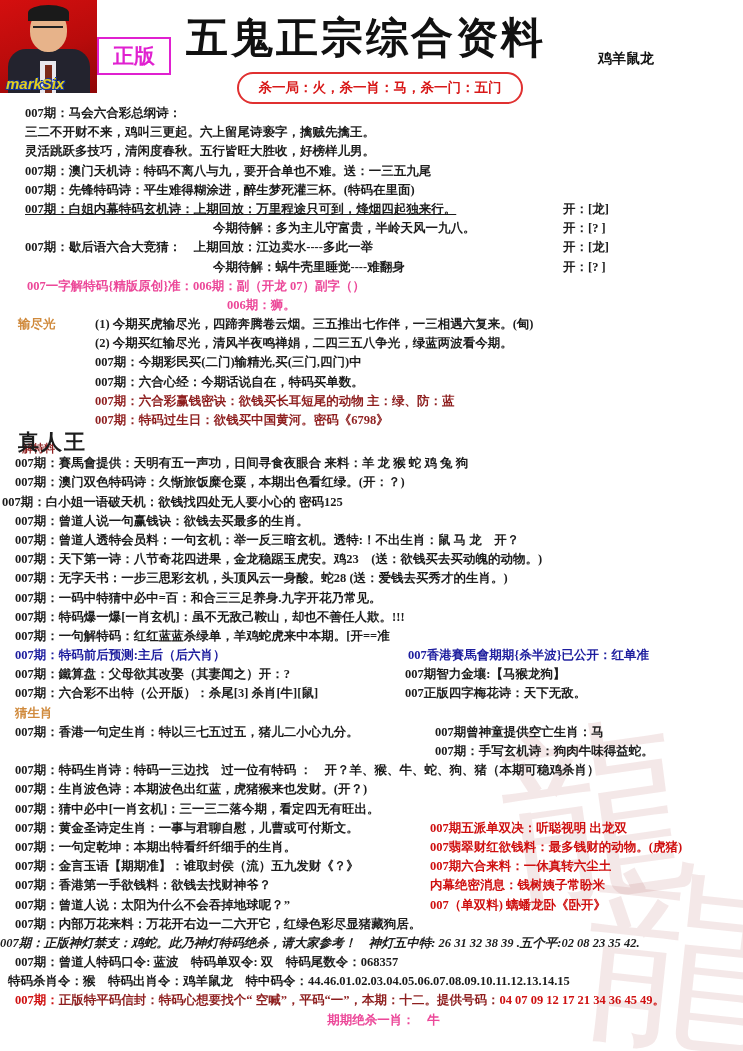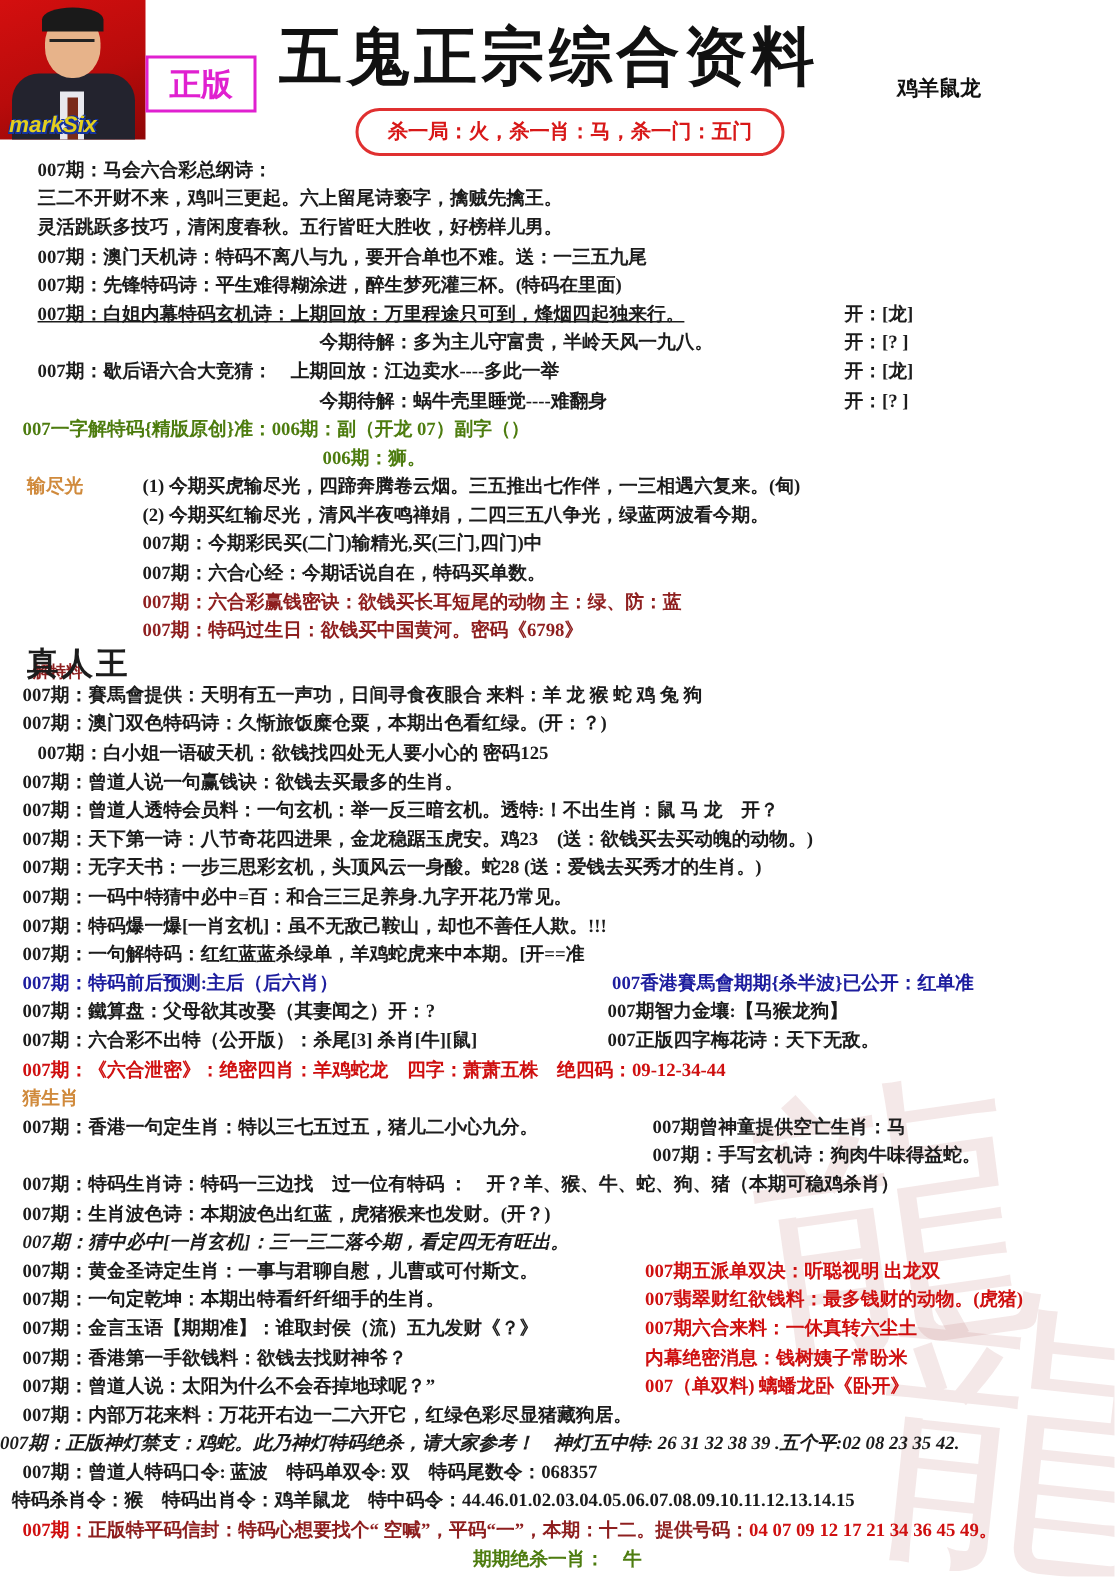--- a/index.html
+++ b/index.html
@@ -36,21 +36,21 @@
   .doc-body{position:relative;width:743px;}
   .row{position:relative;height:19.2px;}
   .seg{position:absolute;top:0;white-space:nowrap;font-weight:bold;font-size:12.5px;
        line-height:19.2px;}
   .seg.big{font-size:21px;line-height:24px;letter-spacing:2px;z-index:2;}
   .seg.small-under{font-size:11px;top:9px;z-index:1;}
   .seg.center{position:static;display:block;width:100%;text-align:center;}
   .c-black{color:#1c1c1c;}
   .c-maroon{color:#8e1f1f;}
   .c-red{color:#cf1010;}
-  .c-green{color:#4d7c0f;}
+  .c-green{color:#ec4899;margin-left:12px;}
   .c-blue{color:#1d1d9e;}
   .c-orange{color:#d08a3c;}
 
   
   .watermark{position:absolute;right:-20px;top:730px;z-index:0;pointer-events:none;
        color:rgba(170,80,80,0.13);font-size:190px;line-height:160px;
        transform:rotate(-8deg);user-select:none;}
   .watermark .g2{display:block;margin-left:60px;transform:rotate(14deg);}
   .doc-body,.header{z-index:1;}
 </style>
@@ -139,21 +139,21 @@
       <span class="seg c-maroon small-under" style="left: 22px;">解特料</span>
       <span class="seg c-black big" style="left: 18px; font-family: Liberation Serif, serif;">真人王</span>
     </div>
     <div class="row">
       <span class="seg c-black" style="left: 15px;">007期：賽馬會提供：天明有五一声功，日间寻食夜眼合 来料：羊 龙 猴 蛇 鸡 兔 狗</span>
     </div>
     <div class="row">
       <span class="seg c-black" style="left: 15px;">007期：澳门双色特码诗：久惭旅饭糜仓粟，本期出色看红绿。(开：？)</span>
     </div>
     <div class="row">
-      <span class="seg c-black" style="left: 25px;">007期：白小姐一语破天机：欲钱找四处无人要小心的 密码125</span>
+      <span class="seg c-black" style="left: 2px;">007期：白小姐一语破天机：欲钱找四处无人要小心的 密码125</span>
     </div>
     <div class="row">
       <span class="seg c-black" style="left: 15px;">007期：曾道人说一句赢钱诀：欲钱去买最多的生肖。</span>
     </div>
     <div class="row">
       <span class="seg c-black" style="left: 15px;">007期：曾道人透特会员料：一句玄机：举一反三暗玄机。透特:！不出生肖：鼠 马 龙　开？</span>
     </div>
     <div class="row">
       <span class="seg c-black" style="left: 15px;">007期：天下第一诗：八节奇花四进果，金龙稳踞玉虎安。鸡23　(送：欲钱买去买动魄的动物。)</span>
     </div>
@@ -175,40 +175,37 @@
     </div>
     <div class="row">
       <span class="seg c-black" style="left: 15px;">007期：鐵算盘：父母欲其改娶（其妻闻之）开：?</span>
       <span class="seg c-black" style="left: 405px;">007期智力金壤:【马猴龙狗】</span>
     </div>
     <div class="row">
       <span class="seg c-black" style="left: 15px;">007期：六合彩不出特（公开版）：杀尾[3] 杀肖[牛][鼠]</span>
       <span class="seg c-black" style="left: 405px;">007正版四字梅花诗：天下无敌。</span>
     </div>
     <div class="row">
-      <span class="seg c-red" style="left: 15px;">007期：《六合泄密》：绝密四肖：羊鸡蛇龙　四字：萧萧五株　绝四码：09-12-34-44</span>
-    </div>
-    <div class="row">
       <span class="seg c-orange" style="left: 15px;">猜生肖</span>
     </div>
     <div class="row">
       <span class="seg c-black" style="left: 15px;">007期：香港一句定生肖：特以三七五过五，猪儿二小心九分。</span>
       <span class="seg c-black" style="left: 435px;">007期曾神童提供空亡生肖：马</span>
     </div>
     <div class="row">
       <span class="seg c-black" style="left: 435px;">007期：手写玄机诗：狗肉牛味得益蛇。</span>
     </div>
     <div class="row">
       <span class="seg c-black" style="left: 15px;">007期：特码生肖诗：特码一三边找　过一位有特码 ：　开？羊、猴、牛、蛇、狗、猪（本期可稳鸡杀肖）</span>
     </div>
     <div class="row">
       <span class="seg c-black" style="left: 15px;">007期：生肖波色诗：本期波色出红蓝，虎猪猴来也发财。(开？)</span>
     </div>
     <div class="row">
-      <span class="seg c-black" style="left: 15px; font-style: italic;">007期：猜中必中[一肖玄机]：三一三二落今期，看定四无有旺出。</span>
+      <span class="seg c-black" style="left: 15px;">007期：猜中必中[一肖玄机]：三一三二落今期，看定四无有旺出。</span>
     </div>
     <div class="row">
       <span class="seg c-black" style="left: 15px;">007期：黄金圣诗定生肖：一事与君聊自慰，儿曹或可付斯文。</span>
       <span class="seg c-red" style="left: 430px;">007期五派单双决：听聪视明 出龙双</span>
     </div>
     <div class="row">
       <span class="seg c-black" style="left: 15px;">007期：一句定乾坤：本期出特看纤纤细手的生肖。</span>
       <span class="seg c-red" style="left: 430px;">007翡翠财红欲钱料：最多钱财的动物。(虎猪)</span>
     </div>
     <div class="row">

